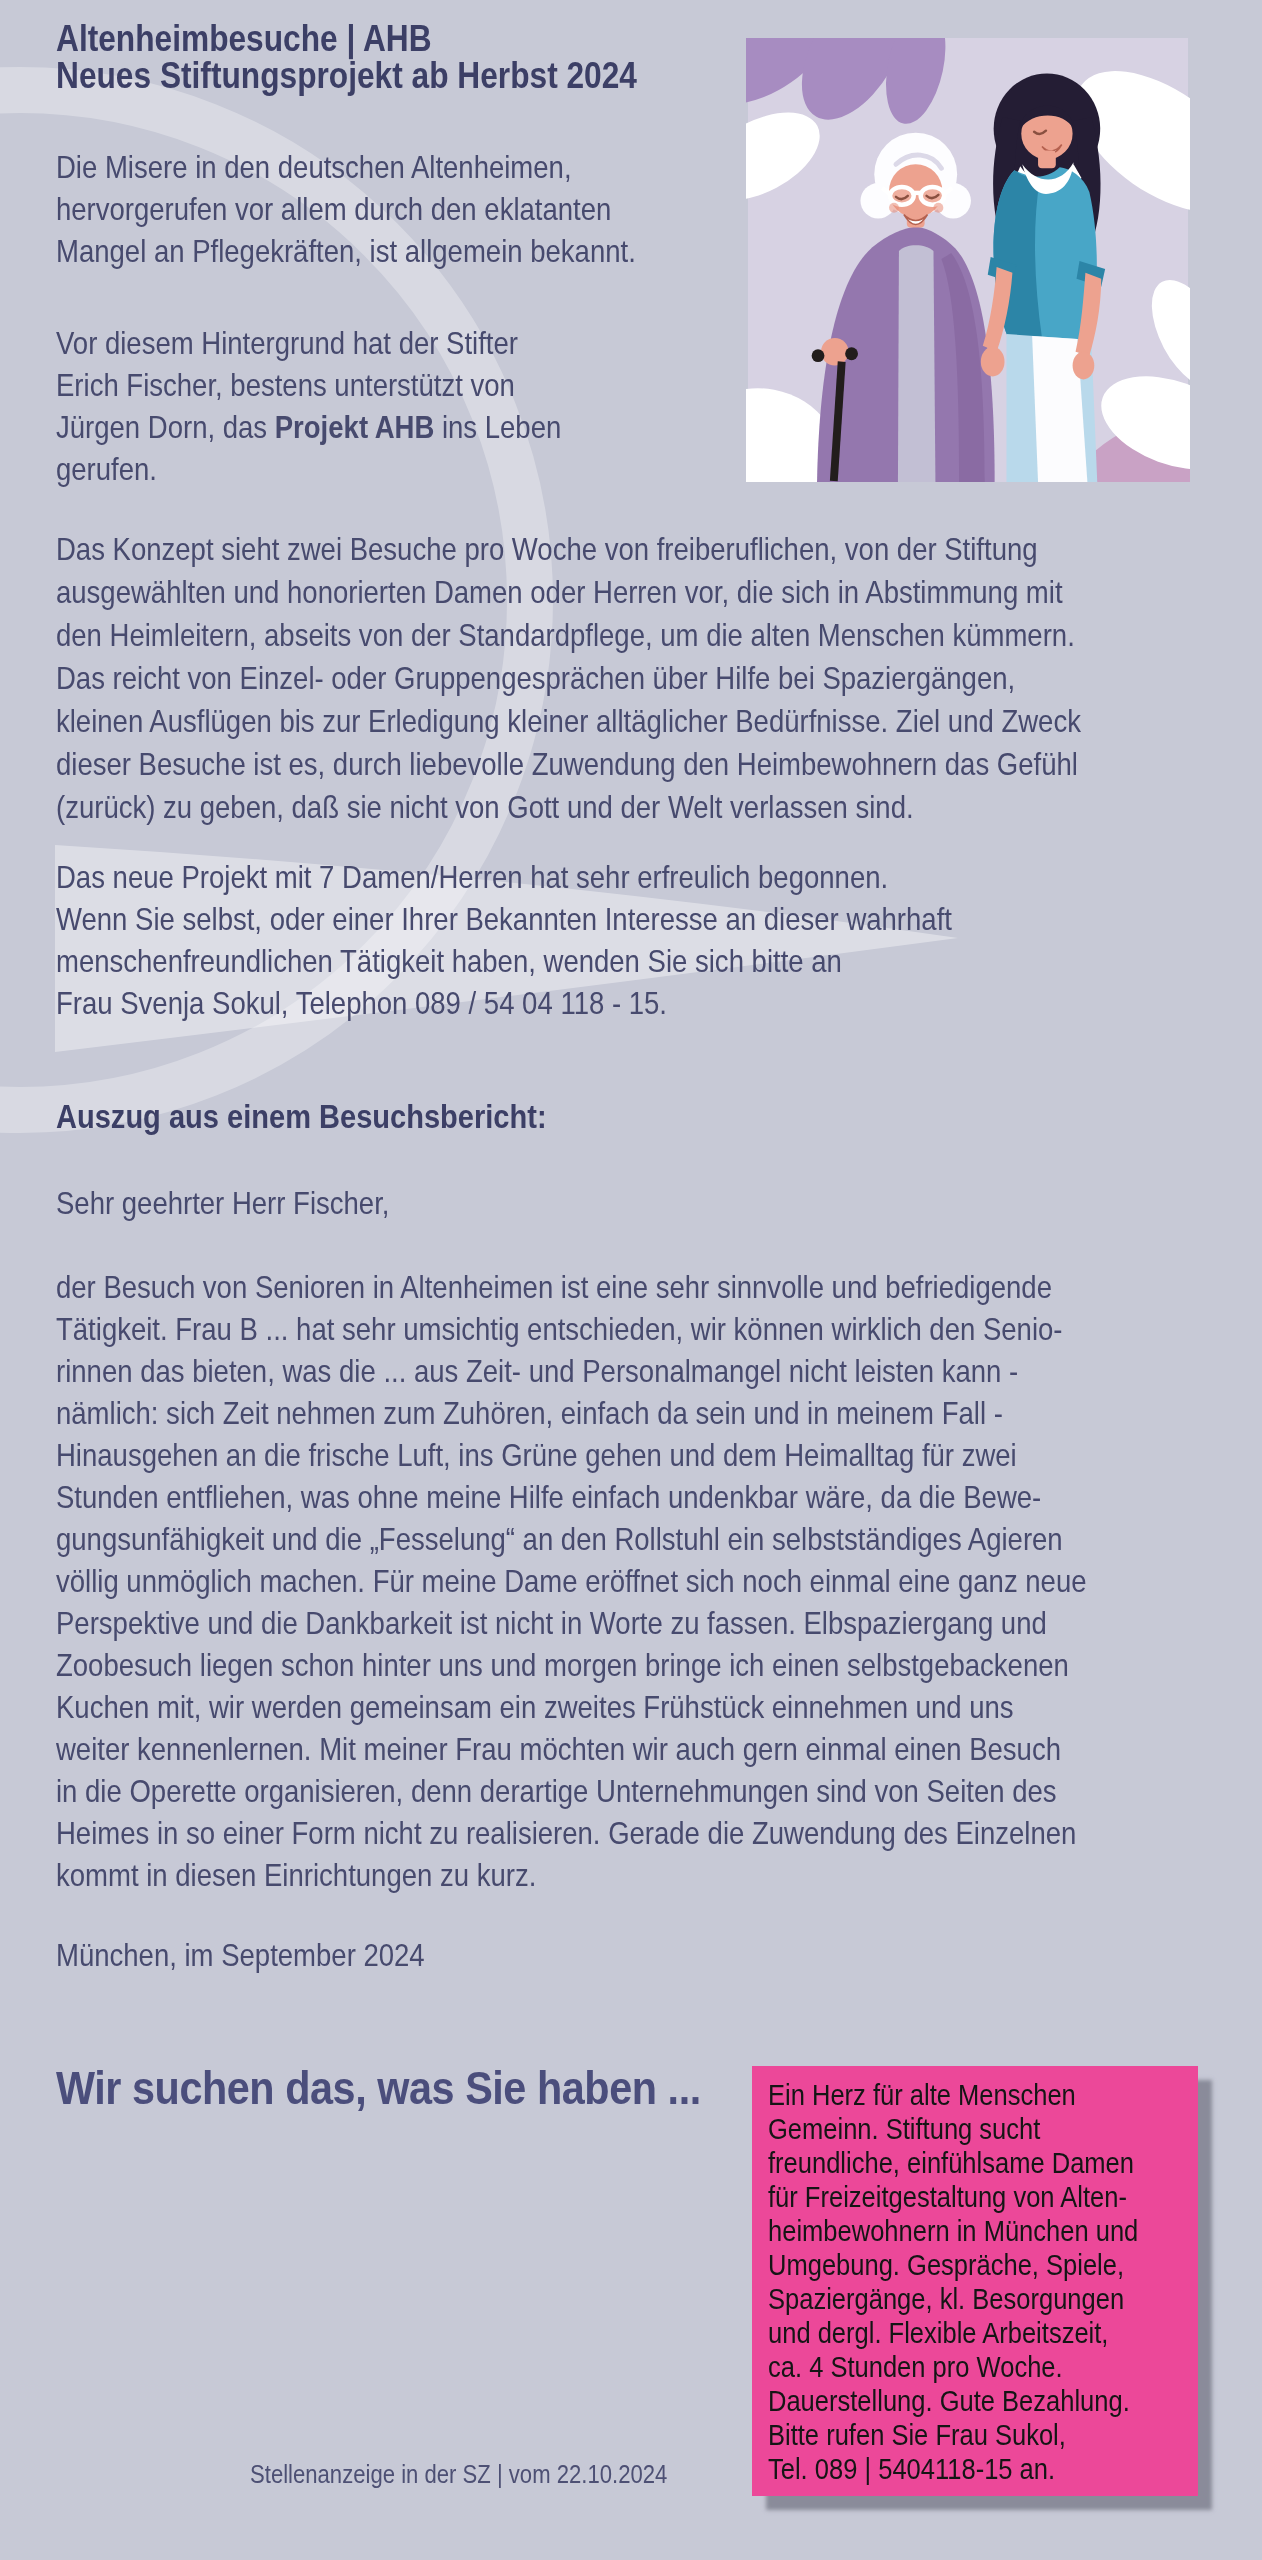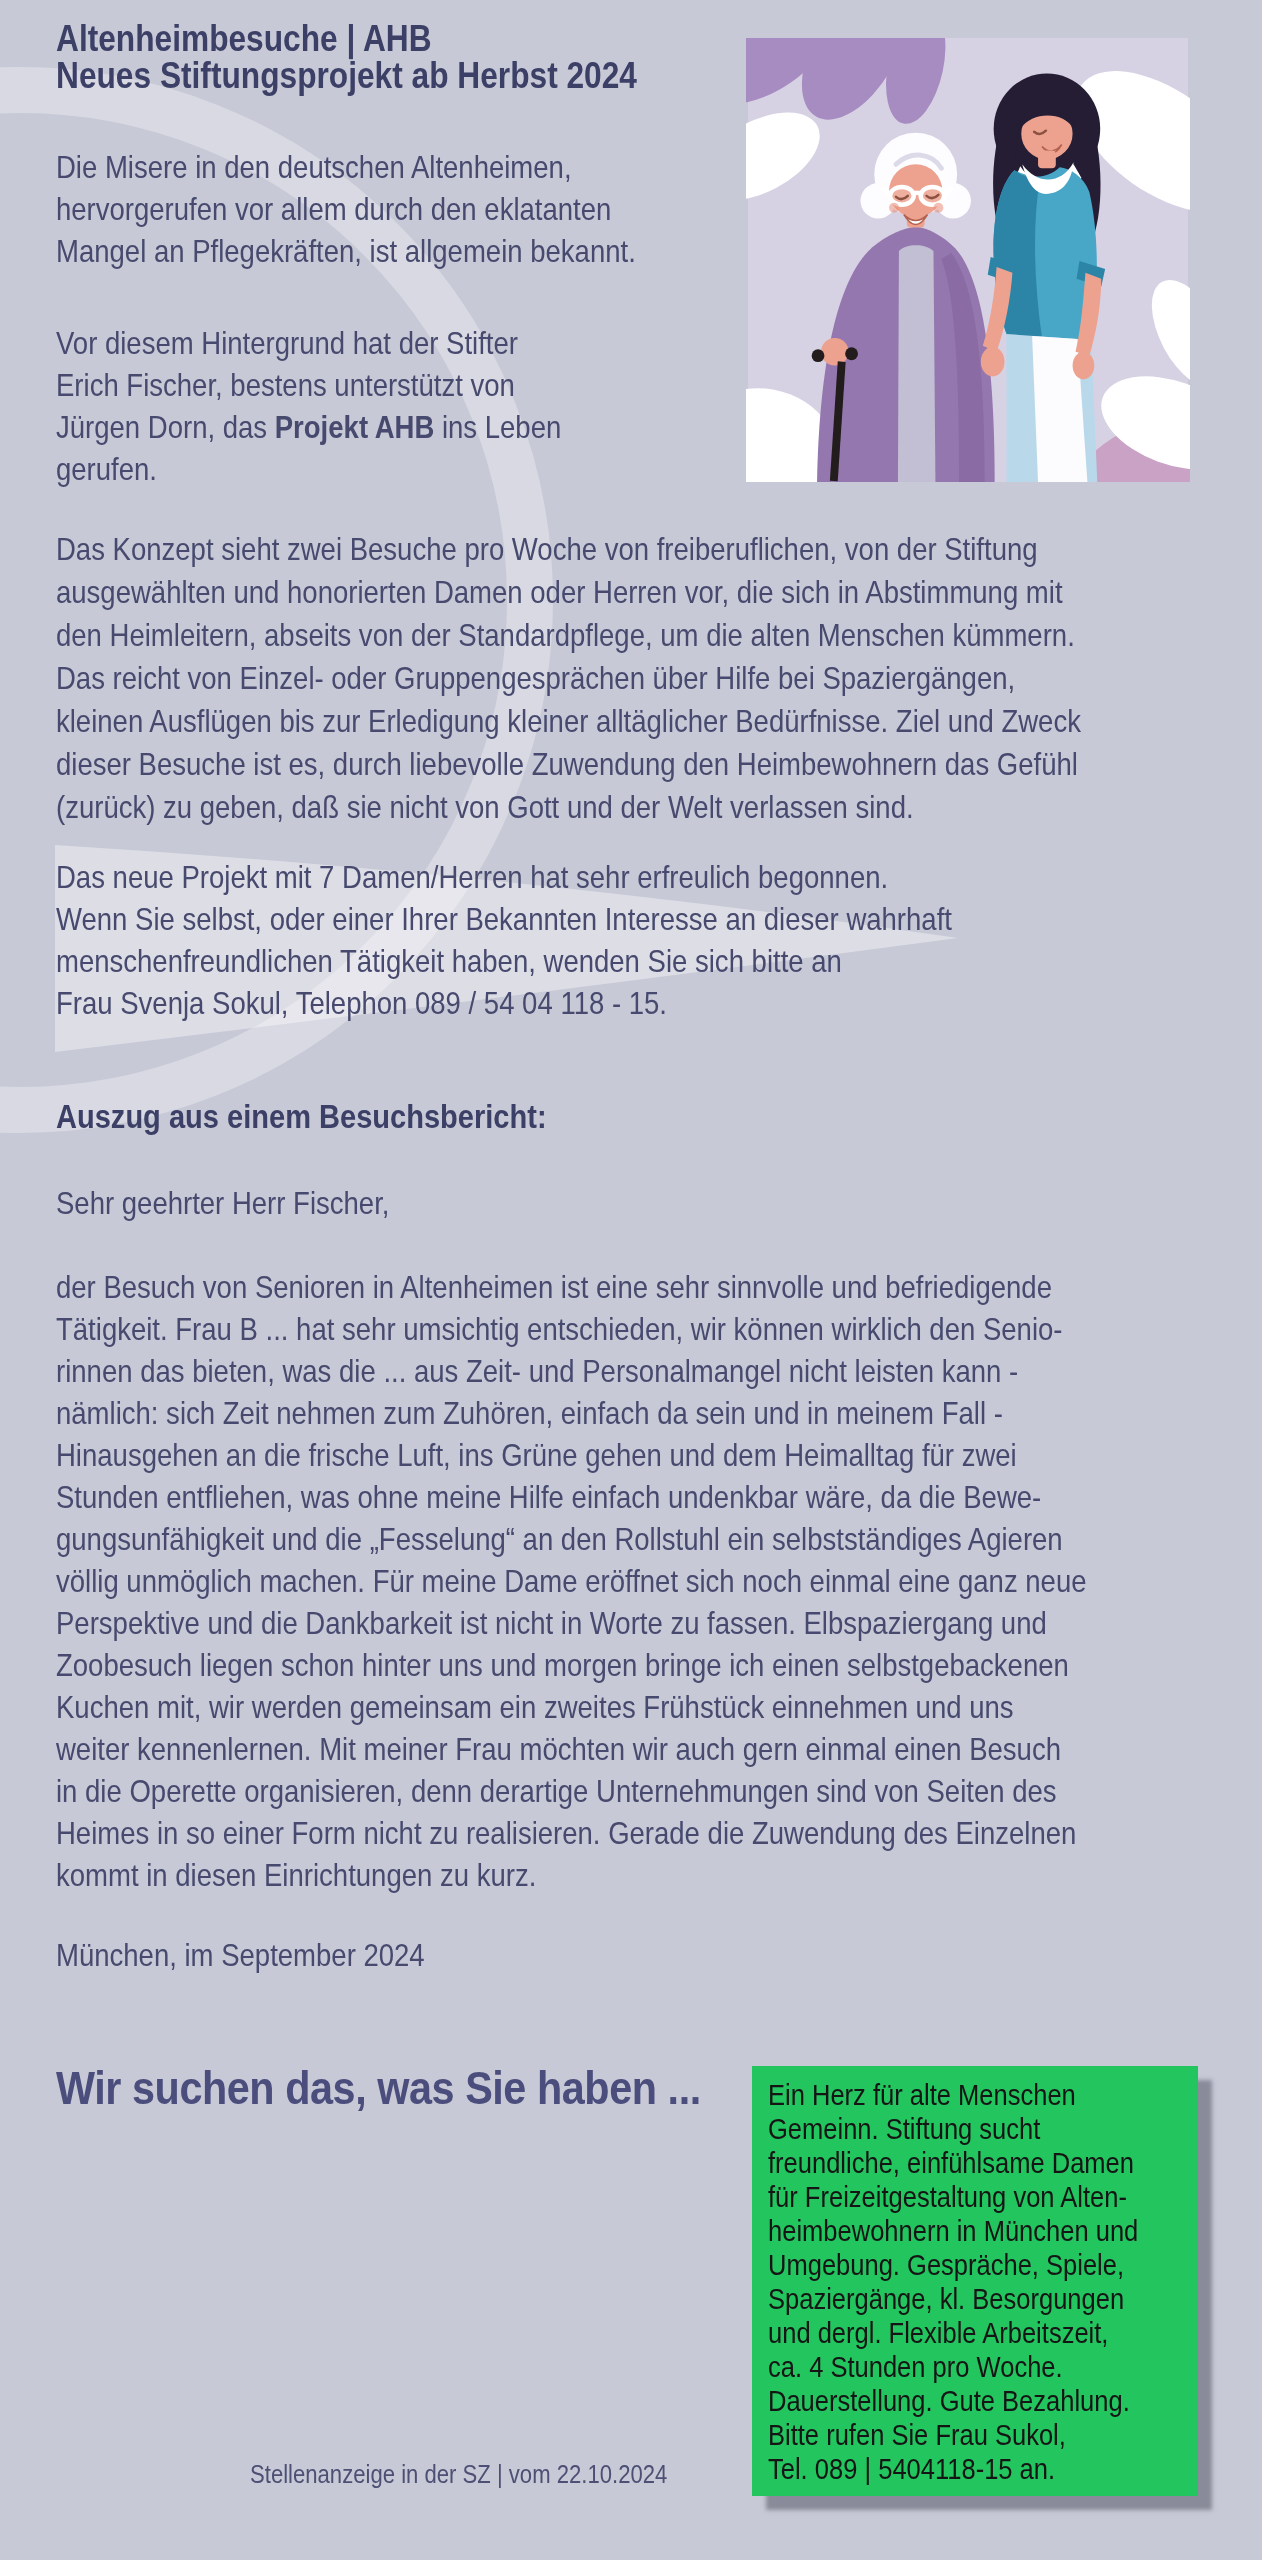--- a/index.html
+++ b/index.html
@@ -16,21 +16,21 @@
   .txt{position:absolute;white-space:pre;transform-origin:0 0;}
   .t-body{font-size:32px;line-height:42px;transform:scaleX(.86);}
   .t-wide{line-height:43px;}
   .t-title{font-size:36px;line-height:37px;font-weight:bold;color:#3c3f66;transform:scaleX(.88);}
   .t-subhead{font-size:33px;line-height:42px;font-weight:bold;color:#3c3f66;transform:scaleX(.88);}
   .t-headline{font-size:47px;line-height:50px;font-weight:bold;color:#4b4e7c;transform:scaleX(.88);letter-spacing:-.5px;}
   .t-caption{font-size:26px;line-height:30px;color:#4d5074;transform:scaleX(.85);}
   .illustration{position:absolute;left:746px;top:38px;width:444px;height:444px;}
   .ad-box{
     position:absolute;left:752px;top:2066px;width:446px;height:430px;
-    background:#22c55e;
+    background:#ec4899;
     box-shadow:14px 14px 4px rgba(96,98,114,.6);
   }
   .ad-text{
     position:absolute;left:16px;top:12px;white-space:pre;
     font-size:29px;line-height:34px;color:#151515;
     transform:scaleX(.88);transform-origin:0 0;
   }
   strong{font-weight:bold;}
 </style>
 </head>

